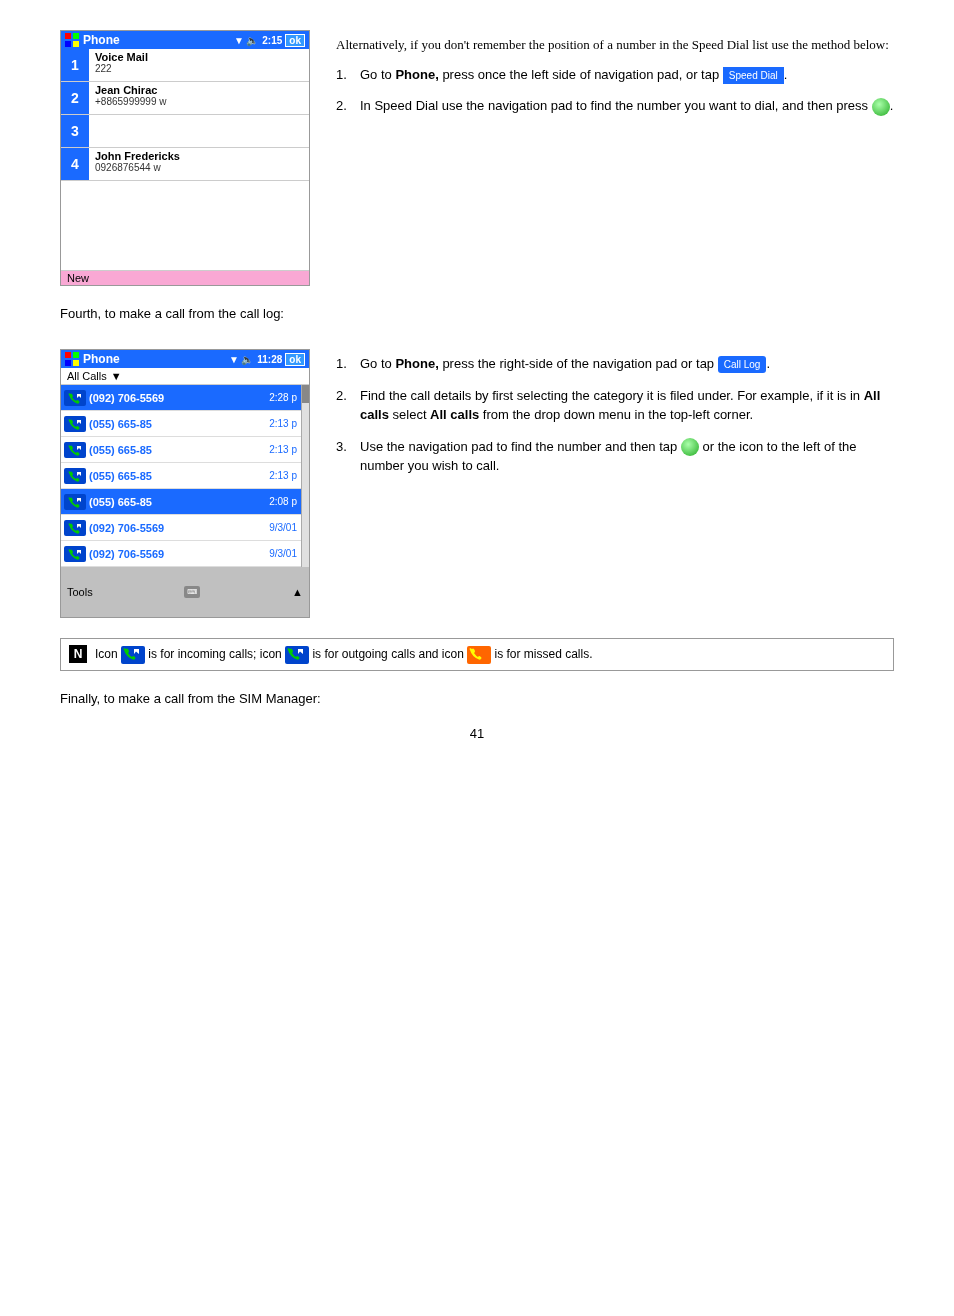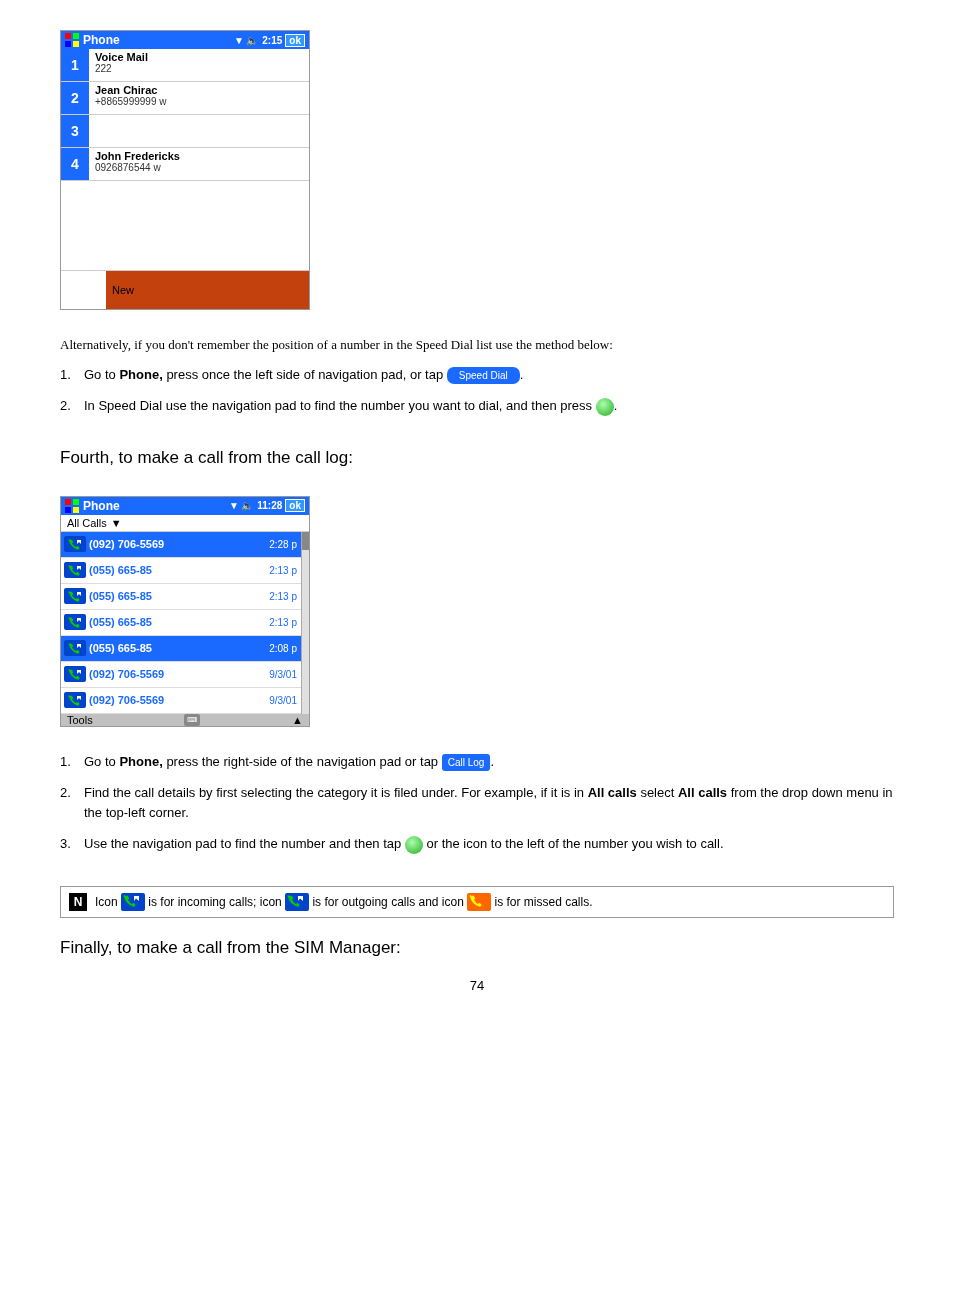--- a/index.html
+++ b/index.html
@@ -67,32 +67,30 @@
     }
     .speed-dial-name {
       font-weight: bold;
       font-size: 11px;
     }
     .speed-dial-number {
       font-size: 10px;
       color: #333;
     }
     .phone-footer {
-      background: #c2410c;
-      padding: 13px 6px;
-      font-size: 11px;
-      margin-left: 45px;
+      background: #f9a8d4;
+      padding: 1px 6px;
+      font-size: 11px;
     }
 
     
     .section {
       display: flex;
-      gap: 20px;
+      gap: 26px;
       margin-bottom: 20px;
-      flex-direction: column;
     }
     .section-left {
       flex: 0 0 auto;
     }
     .section-right {
       flex: 1;
       padding-top: 5px;
     }
 
     
@@ -115,22 +113,22 @@
     }
     .instruction-list li .num {
       flex: 0 0 16px;
     }
 
     
     .btn-speed-dial {
       background: #1a6aff;
       color: #fff;
       font-size: 10px;
-      padding: 1px 12px;
-      border-radius: 7px;
+      padding: 1px 6px;
+      border-radius: 0;
       display: inline-block;
       vertical-align: middle;
     }
     .btn-call-log {
       background: #1a6aff;
       color: #fff;
       font-size: 10px;
       padding: 1px 6px;
       border-radius: 3px;
       display: inline-block;
@@ -142,21 +140,21 @@
       display: inline-block;
       width: 18px;
       height: 18px;
       background: radial-gradient(circle at 40% 35%, #aaffaa, #22aa22);
       border-radius: 50%;
       vertical-align: middle;
     }
 
     
     .between-text {
-      font-size: 17px;
+      font-size: 13px;
       margin-bottom: 12px;
       margin-top: 0;
     }
 
     
     .calllog-screenshot {
       border: 1px solid #999;
       width: 250px;
       background: #fff;
       font-size: 11px;
@@ -210,21 +208,21 @@
       font-size: 10px;
       color: #1a6aff;
       text-align: right;
       padding-right: 4px;
     }
     .calllog-row.highlight .calllog-time {
       color: #fff;
     }
     .calllog-footer {
       background: #c0c0c0;
-      padding: 0 6px;
+      padding: 19px 6px;
       font-size: 11px;
       display: flex;
       align-items: center;
       justify-content: space-between;
     }
 
     
     .icon-info-box {
       display: flex;
       align-items: flex-start;
@@ -536,13 +534,13 @@
             <path d="M5 3 Q6 2 7 3 L8 5 Q8 6.5 7 7 Q9 10 11 11 Q11.5 10 12.5 10 L14 11 Q15 12 14 13 Q13 14 12 13.5 Q5 11 3 4 Q2 3 3 2 Z" fill="#ffff00"></path>
           </svg>
       </span>
       is for missed calls.
     </span>
   </div>
 </div>
 
 <p class="between-text">Finally, to make a call from the SIM Manager:</p>
 
-<div class="page-number">74</div>
+<div class="page-number">41</div>
 
 </body></html>

